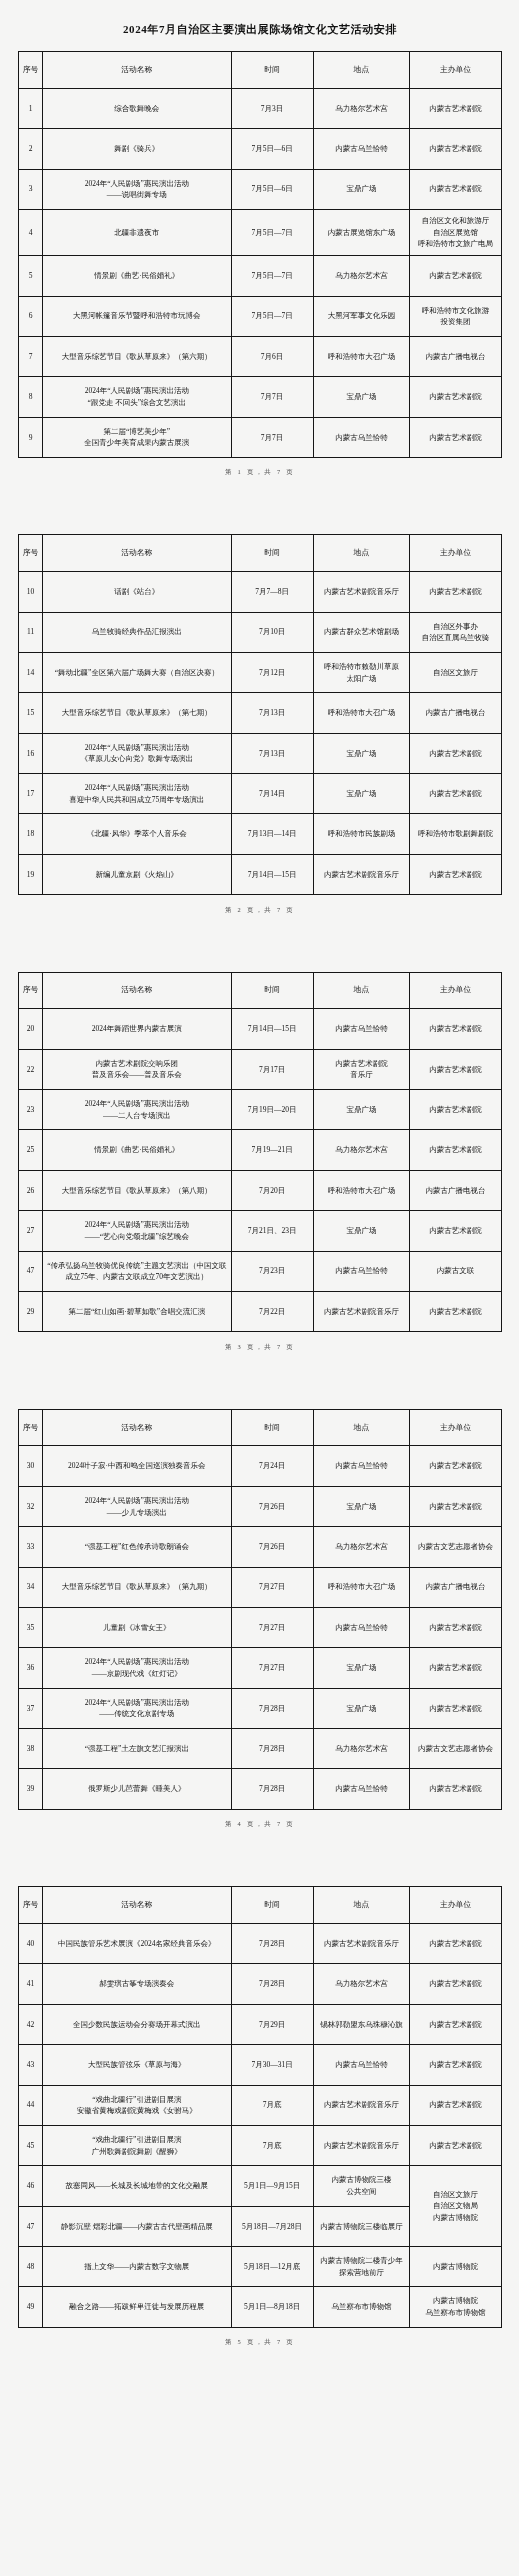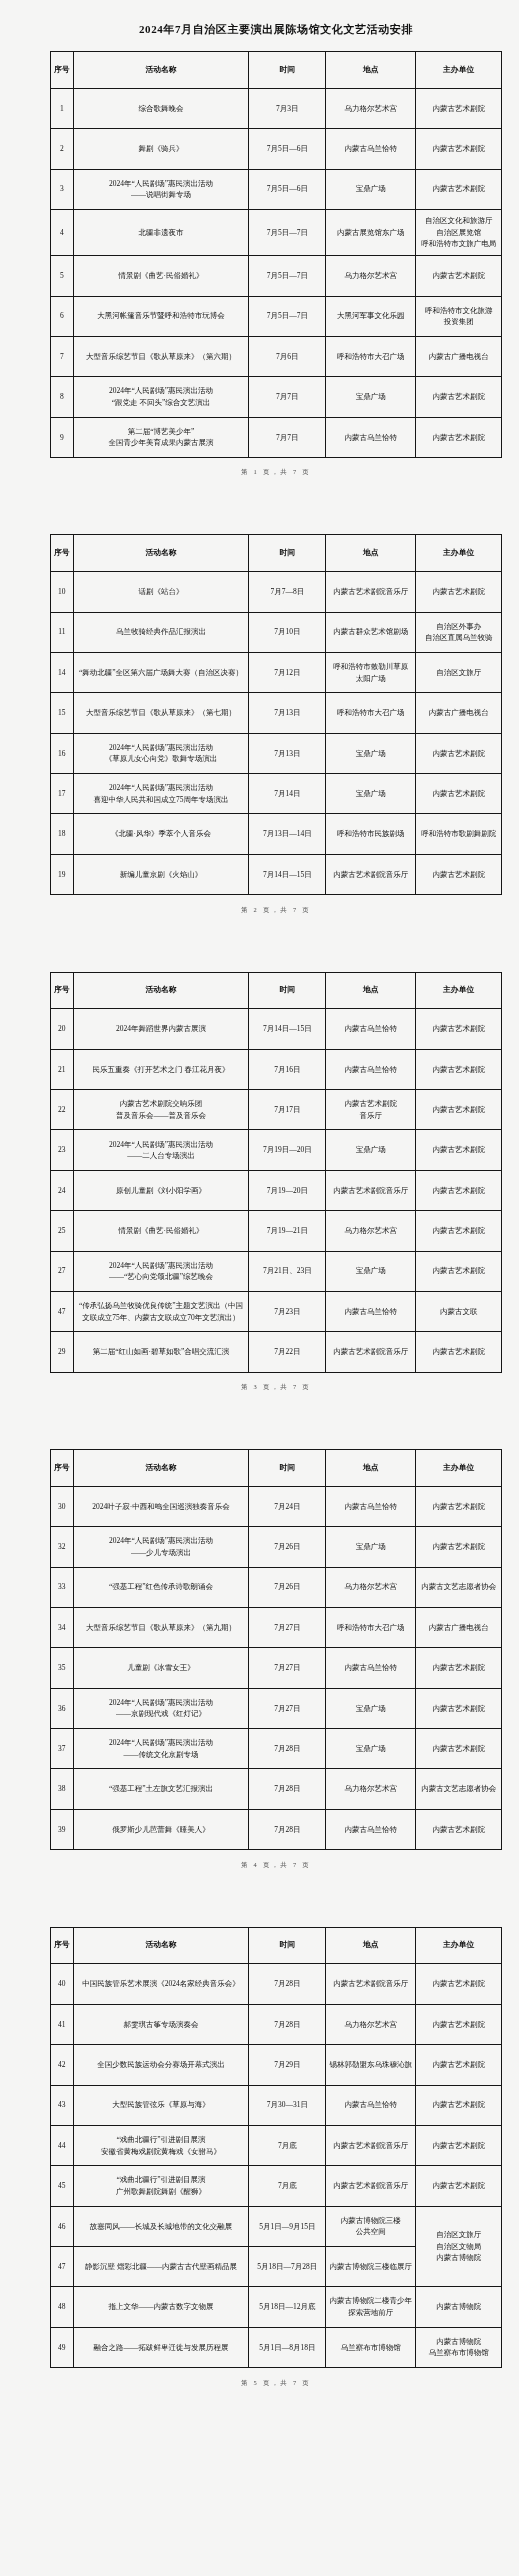--- a/index.html
+++ b/index.html
@@ -2,21 +2,21 @@
 <html style="font-size:9.2px"><head>
 <meta charset="utf-8">
 <style>
   html,body{margin:0;padding:0;}
   body{
     width:520px;
     background:#f5f5f4;
     color:#121212;
     font-family:"Liberation Serif","DejaVu Serif",serif;
   }
-  .doc{padding:15px 18px 24px 18px;margin-left:32px;}
+  .doc{padding:15px 18px 24px 18px;}
   .doc-title{
     font-size:11px;
     font-weight:bold;
     text-align:center;
     margin:7px 0 14px 0;
     letter-spacing:0.6px;
   }
   section.page{margin:0;}
   section.page + section.page{margin-top:57px;}
   table.sched{
@@ -29,21 +29,21 @@
     border:1.2px solid #161616;
     text-align:center;
     vertical-align:middle;
     font-size:7.5px;
     line-height:1.55;
     padding:5.2px 2.9px;
     white-space:pre-line;
     word-break:break-all;
   }
   table.sched thead th{
-    font-weight:bold;
+    font-weight:normal;
     height:25.4px;
     border-bottom:1.7px solid #161616;
     font-size:7.8px;
   }
   table.sched tbody td{height:29px;}
   col.c-no{width:5%;}
   col.c-name{width:39%;}
   col.c-time{width:17%;}
   col.c-place{width:20%;}
   col.c-org{width:19%;}
@@ -256,56 +256,49 @@
           </thead>
           <tbody>
             <tr>
               <td>20</td>
               <td>2024年舞蹈世界内蒙古展演</td>
               <td>7月14日—15日</td>
               <td>内蒙古乌兰恰特</td>
               <td>内蒙古艺术剧院</td>
             </tr>
             <tr>
-              <td>21</td>
-              <td>民乐五重奏《打开艺术之门 春江花月夜》</td>
-              <td>7月16日</td>
-              <td>内蒙古乌兰恰特</td>
-              <td>内蒙古艺术剧院</td>
-            </tr>
-            <tr>
               <td>22</td>
               <td>内蒙古艺术剧院交响乐团
 普及音乐会——普及音乐会</td>
               <td>7月17日</td>
               <td>内蒙古艺术剧院
 音乐厅</td>
               <td>内蒙古艺术剧院</td>
             </tr>
             <tr>
               <td>23</td>
               <td>2024年“人民剧场”惠民演出活动
 ——二人台专场演出</td>
               <td>7月19日—20日</td>
               <td>宝鼎广场</td>
               <td>内蒙古艺术剧院</td>
             </tr>
             <tr>
-              <td>24</td>
-              <td>原创儿童剧《刘小阳学画》</td>
-              <td>7月19—20日</td>
-              <td>内蒙古艺术剧院音乐厅</td>
-              <td>内蒙古艺术剧院</td>
-            </tr>
-            <tr>
               <td>25</td>
               <td>情景剧《曲艺·民俗婚礼》</td>
               <td>7月19—21日</td>
               <td>乌力格尔艺术宫</td>
               <td>内蒙古艺术剧院</td>
+            </tr>
+            <tr>
+              <td>26</td>
+              <td>大型音乐综艺节目《歌从草原来》（第八期）</td>
+              <td>7月20日</td>
+              <td>呼和浩特市大召广场</td>
+              <td>内蒙古广播电视台</td>
             </tr>
             <tr>
               <td>27</td>
               <td>2024年“人民剧场”惠民演出活动
 ——“艺心向党颂北疆”综艺晚会</td>
               <td>7月21日、23日</td>
               <td>宝鼎广场</td>
               <td>内蒙古艺术剧院</td>
             </tr>
             <tr>

